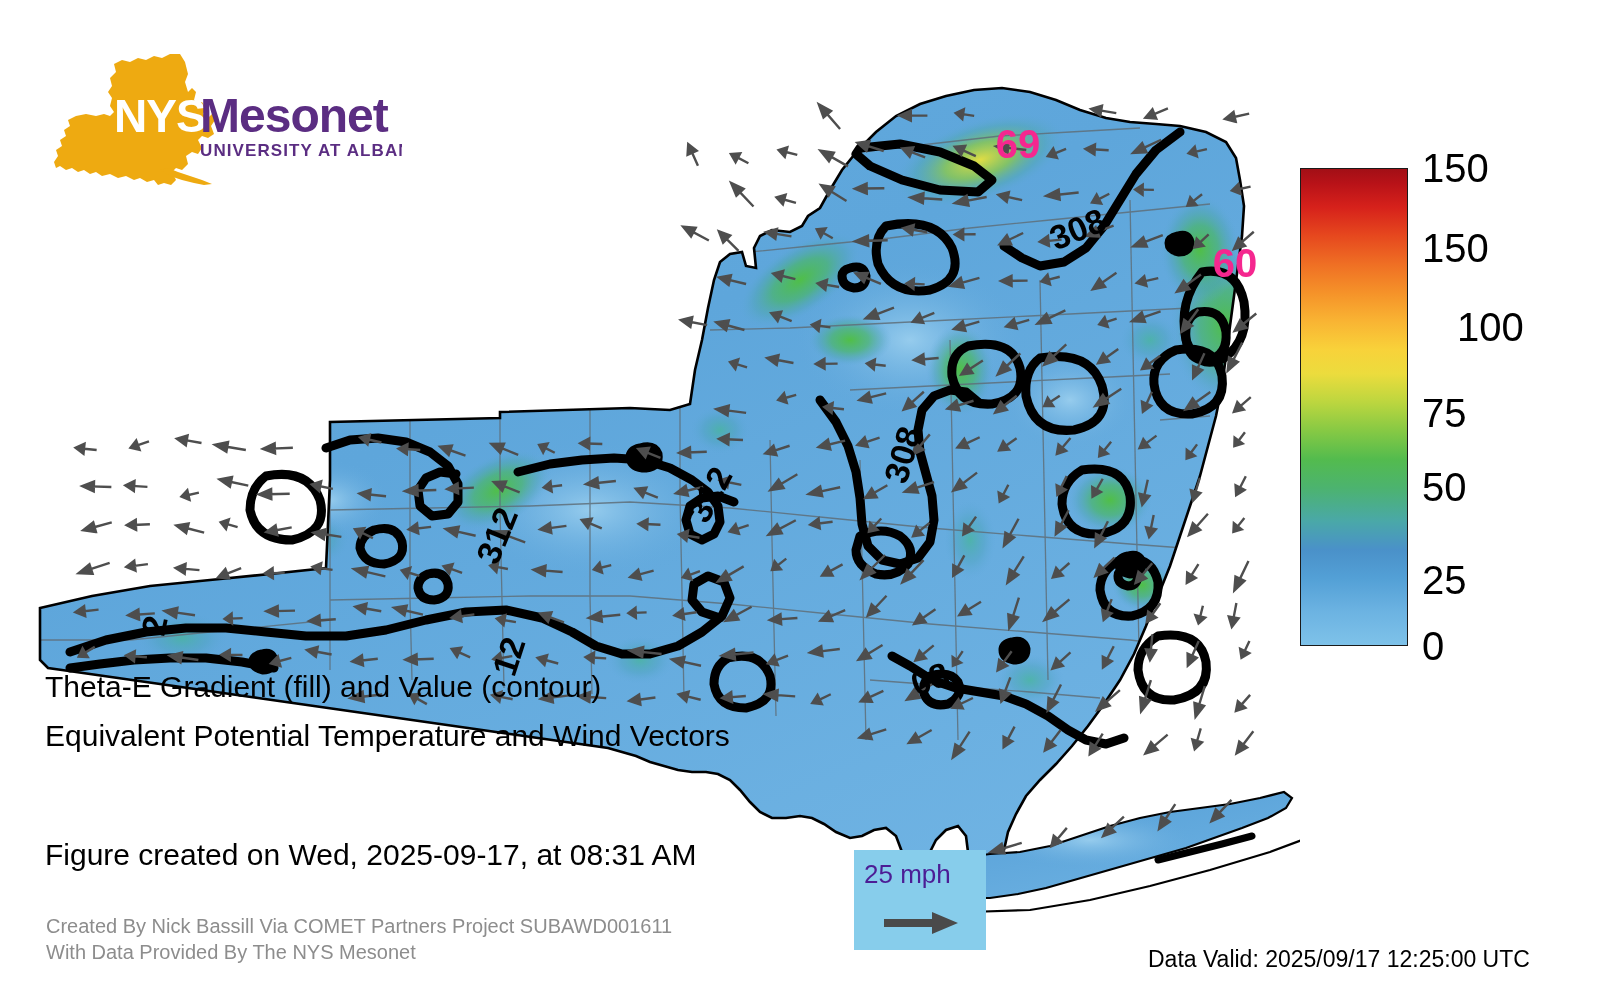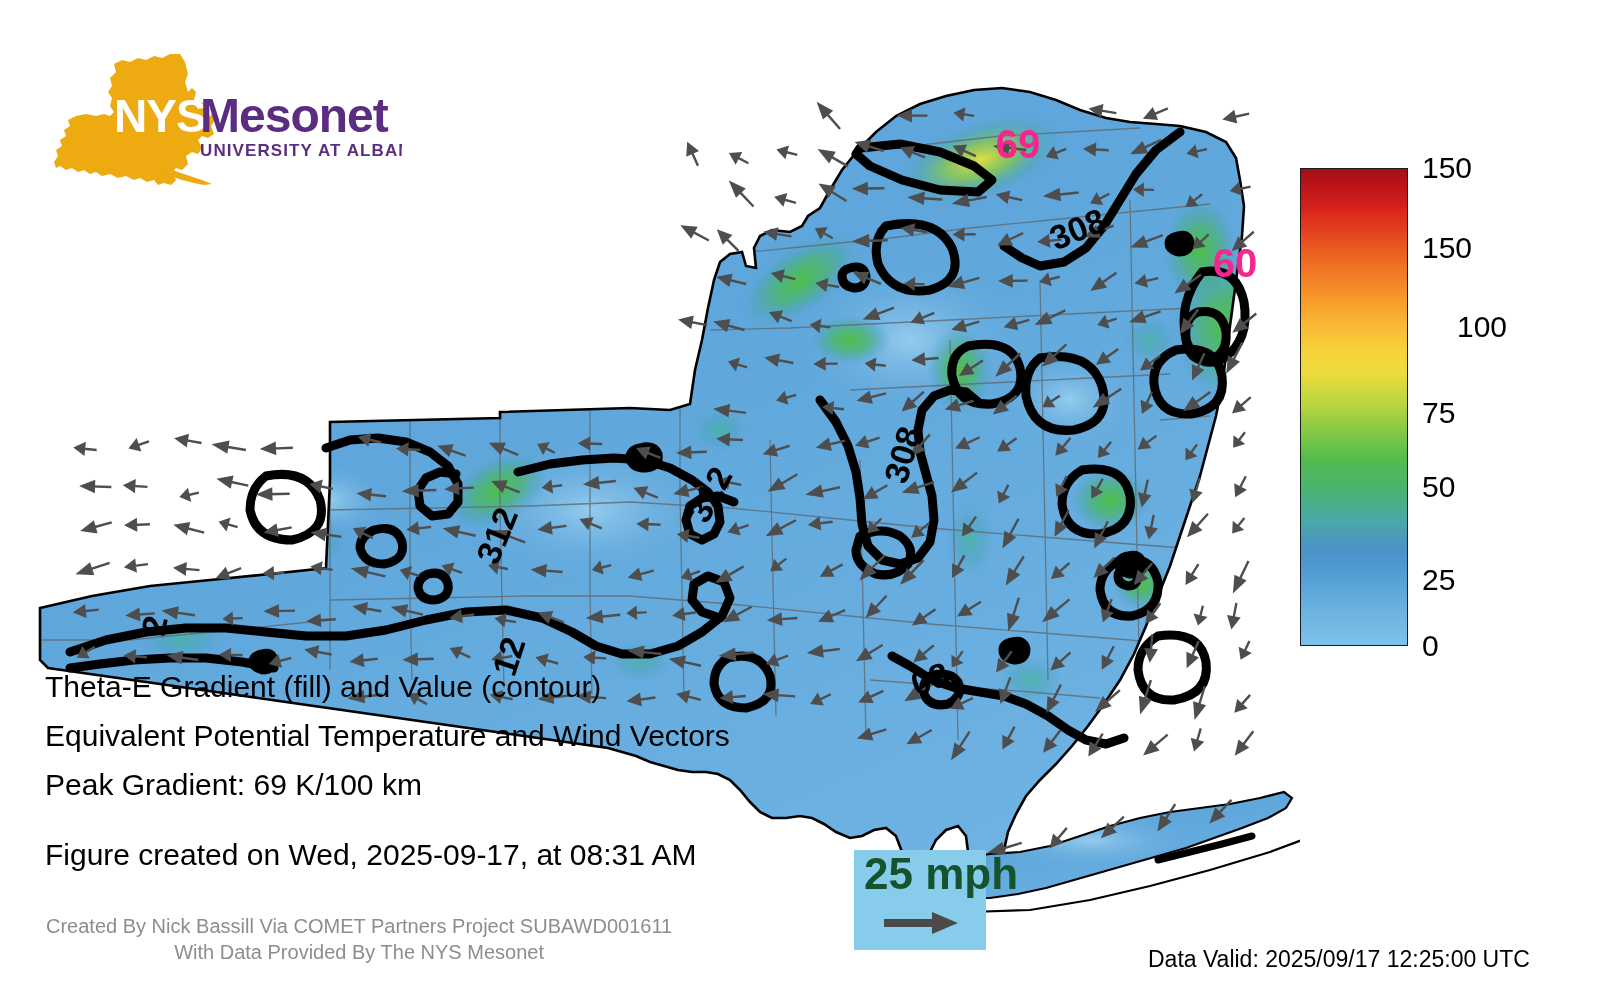--- a/index.html
+++ b/index.html
@@ -32,37 +32,37 @@
       #ecdc3d 57%,
       #f8d23a 62%,
       #f9b433 68%,
       #f59229 74%,
       #ef6f24 80%,
       #e6481e 86%,
       #d6211b 92%,
       #b81218 97%,
       #a20f16 100%);
     border:1px solid #1a1a1a;box-sizing:border-box;}
-  .cb-tick{position:absolute;left:122px;font-size:30px;line-height:30px;color:#000;
+  .cb-tick{position:absolute;left:122px;font-size:40px;line-height:30px;color:#000;
            transform:translateY(-50%);white-space:nowrap;}
 
   
   #caption{position:absolute;left:45px;top:662px;width:820px;}
   .cap-line{font-size:30px;line-height:49px;color:#000;white-space:nowrap;}
   #created-on{position:absolute;left:45px;top:838px;font-size:30px;color:#000;white-space:nowrap;}
 
   
   #credits{position:absolute;left:46px;top:913px;}
-  .credit-line{font-size:20px;line-height:26px;color:#8d8d8d;white-space:nowrap;text-align:center;}
+  .credit-line{font-size:20px;line-height:26px;color:#8d8d8d;white-space:nowrap;}
 
   
   #wind-legend{position:absolute;left:854px;top:850px;width:132px;height:100px;
     background:#87cdeb;}
-  #wind-legend .wl-label{position:absolute;left:10px;top:4px;font-size:44px;color:#14532d;
-    line-height:40px;white-space:nowrap;font-weight:bold;}
+  #wind-legend .wl-label{position:absolute;left:10px;top:4px;font-size:26px;color:#4c1d95;
+    line-height:40px;white-space:nowrap;}
   #wind-legend .wl-arrow{position:absolute;left:28px;top:56px;}
 
   
   #data-valid{position:absolute;left:1148px;top:946px;font-size:23px;color:#000;white-space:nowrap;}
 </style>
 </head>
 <body>
 
 <div id="stage">
 
@@ -1167,21 +1167,20 @@
         <div class="cb-tick" style="top: 245px;">75</div>
         <div class="cb-tick" style="top: 318.667px;">50</div>
         <div class="cb-tick" style="top: 412px;">25</div>
         <div class="cb-tick" style="top: 478px;">0</div>
       </div>
   </div>
 
   <div id="caption">
     <div class="cap-line">Theta-E Gradient (fill) and Value (contour)</div>
     <div class="cap-line">Equivalent Potential Temperature and Wind Vectors</div>
-    <div class="cap-line">Peak Gradient: 69 K/100 km</div>
   </div>
 
   <div id="created-on">Figure created on Wed, 2025-09-17, at 08:31 AM</div>
 
   <div id="credits">
     <div class="credit-line">Created By Nick Bassill Via COMET Partners Project SUBAWD001611</div>
     <div class="credit-line">With Data Provided By The NYS Mesonet</div>
   </div>
 
   <div id="wind-legend">

